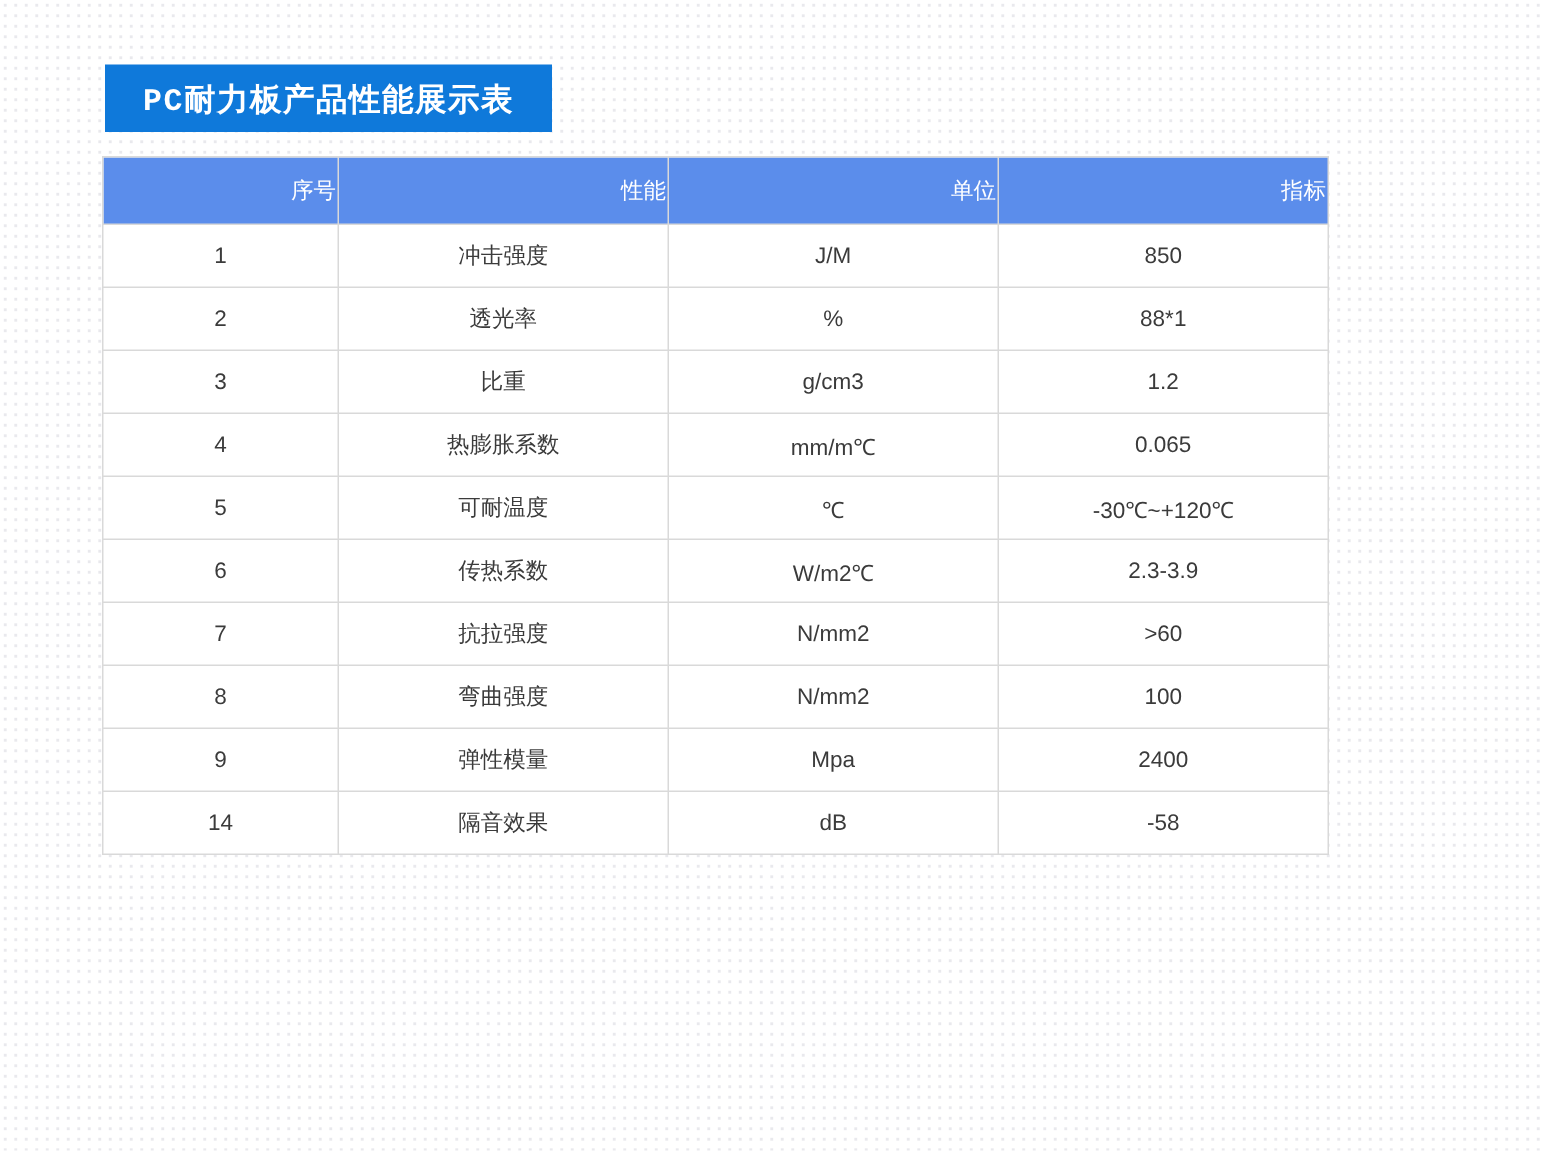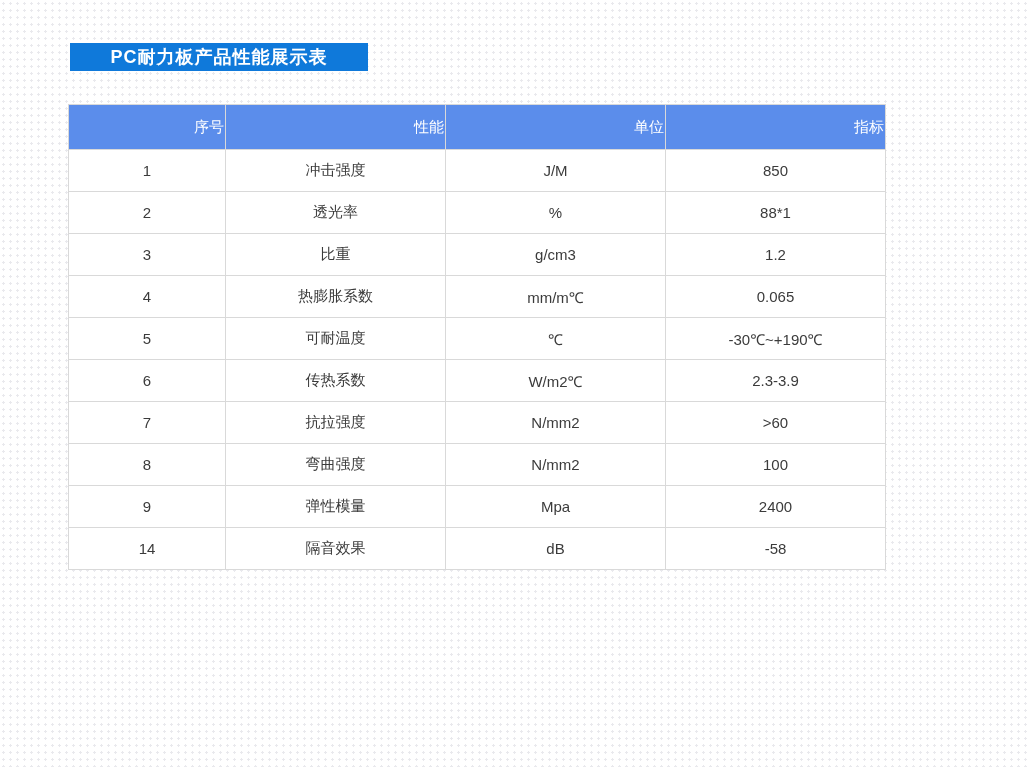--- a/index.html
+++ b/index.html
@@ -14,29 +14,30 @@
     font-family: "Liberation Sans", sans-serif;
     background-color: #ffffff;
     background-image: radial-gradient(circle, #e9e9ed 1.1px, transparent 1.1px);
     background-size: 7px 7px;
   }
   .banner {
     position: absolute;
     left: 70px;
     top: 43px;
     width: 298px;
-    height: 28px;
+    height: 45px;
     background: var(--banner-bg, #0f79da);
     color: var(--banner-text, #ffffff);
-    font-size: 18px;
+    font-size: 21px;
     font-weight: bold;
     letter-spacing: 1px;
     display: flex;
     align-items: center;
     justify-content: center;
+    font-family: Liberation Mono, monospace;
   }
   .spec-table {
     position: absolute;
     left: 68px;
     top: 104px;
     width: 817px;
     border-collapse: collapse;
     table-layout: fixed;
   }
   .spec-table th {
@@ -103,21 +104,21 @@
       <tr>
     <td>4</td>
     <td>热膨胀系数</td>
     <td>mm/m℃</td>
     <td>0.065</td>
   </tr>
       <tr>
     <td>5</td>
     <td>可耐温度</td>
     <td>℃</td>
-    <td>-30℃~+190℃</td>
+    <td>-30℃~+120℃</td>
   </tr>
       <tr>
     <td>6</td>
     <td>传热系数</td>
     <td>W/m2℃</td>
     <td>2.3-3.9</td>
   </tr>
       <tr>
     <td>7</td>
     <td>抗拉强度</td>

